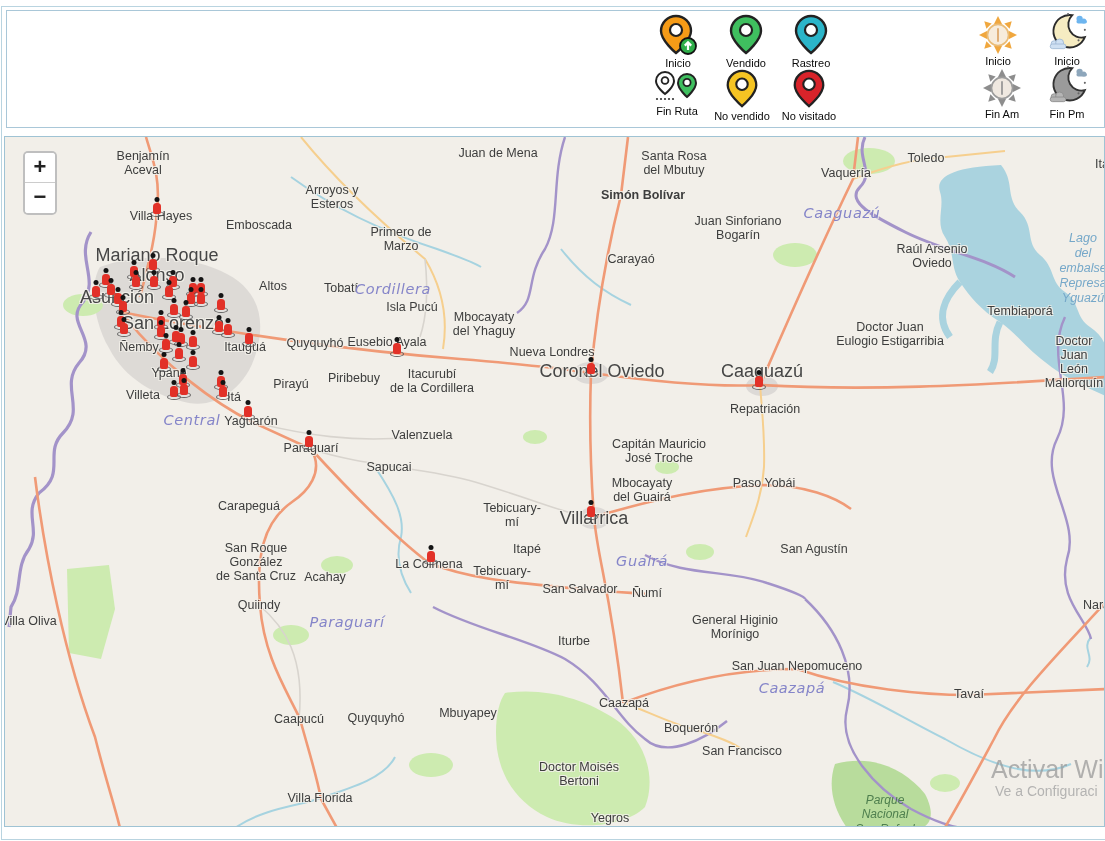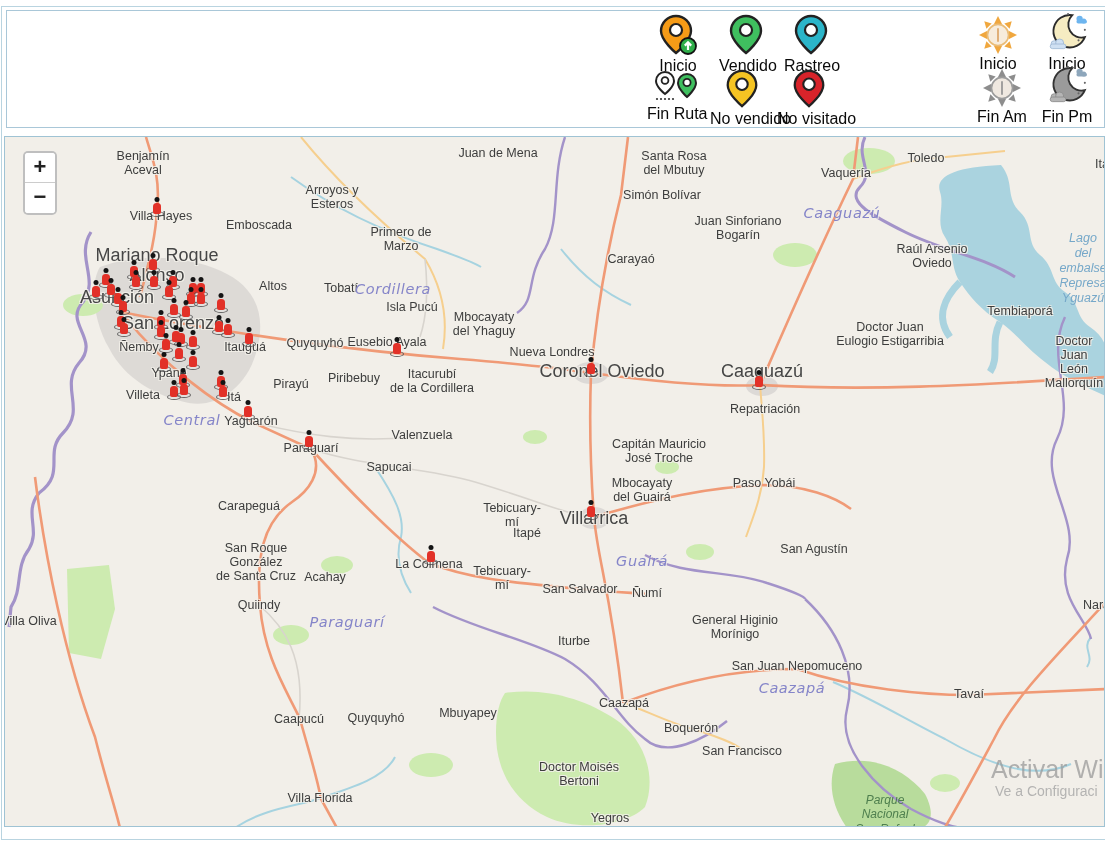--- a/index.html
+++ b/index.html
@@ -5,21 +5,21 @@
   html,body{margin:0;padding:0;background:#fff;}
   *{box-sizing:border-box;}
   #stage{position:relative;width:1105px;height:841px;overflow:hidden;background:#fff;
          font-family:"Liberation Sans",sans-serif;}
   #frame{position:absolute;left:1px;top:6px;width:1110px;height:834px;border:1px solid #b9d4e0;}
   
   #legend{position:absolute;left:6px;top:10px;width:1099px;height:118px;background:#fff;
           border:1px solid #a9c7d8;}
   .li{position:absolute;text-align:center;}
   .li .ic{display:block;margin:0 auto;line-height:0;}
-  .li .ll{display:block;font-size:16px;color:#0a0a0a;margin-top:1px;white-space:nowrap;text-align:center;}
+  .li .ll{display:block;font-size:11px;color:#0a0a0a;margin-top:1px;white-space:nowrap;text-align:center;}
   
   #map{position:absolute;left:4px;top:136px;width:1101px;height:691px;background:#f2efe9;
        border:1px solid #9fc3d4;overflow:hidden;}
   #map svg{position:absolute;left:0;top:0;}
   .place{position:absolute;transform:translate(-50%,-50%);white-space:pre-line;text-align:center;
          font-size:12.5px;line-height:1.12;color:#3d3d3d;
          text-shadow:-1px -1px 0 rgba(242,239,233,.9),1px -1px 0 rgba(242,239,233,.9),
                      -1px 1px 0 rgba(242,239,233,.9),1px 1px 0 rgba(242,239,233,.9);}
   .place.lg{font-size:18px;color:#464646;}
   .region{position:absolute;transform:translate(-50%,-50%);font-style:italic;font-size:14.5px;
@@ -279,21 +279,21 @@
     </svg>
 
     <div id="label-layer">
         <div class="place" style="left: 138px; top: 26px;">Benjamín
 Aceval</div>
         <div class="place" style="left: 493px; top: 16px;">Juan de Mena</div>
         <div class="place" style="left: 669px; top: 26px;">Santa Rosa
 del Mbutuy</div>
         <div class="place" style="left: 921px; top: 21px;">Toledo</div>
         <div class="place" style="left: 841px; top: 36px;">Vaquería</div>
-        <div class="place" style="left: 657px; top: 58px;">Simón Bolívar</div>
+        <div class="place" style="left: 638px; top: 58px; font-weight: bold;">Simón Bolívar</div>
         <div class="place" style="left: 733px; top: 91px;">Juan Sinforiano
 Bogarín</div>
         <div class="place" style="left: 156px; top: 79px;">Villa Hayes</div>
         <div class="place" style="left: 254px; top: 88px;">Emboscada</div>
         <div class="place" style="left: 327px; top: 60px;">Arroyos y
 Esteros</div>
         <div class="place" style="left: 396px; top: 102px;">Primero de
 Marzo</div>
         <div class="place" style="left: 927px; top: 119px;">Raúl Arsenio
 Oviedo</div>
@@ -338,21 +338,21 @@
         <div class="place" style="left: 759px; top: 346px;">Paso Yobái</div>
         <div class="place" style="left: 244px; top: 369px;">Carapeguá</div>
         <div class="place" style="left: 507px; top: 378px;">Tebicuary-
 mí</div>
         <div class="place lg" style="left: 589px; top: 381px;">Villarrica</div>
         <div class="place" style="left: 251px; top: 425px;">San Roque
 González
 de Santa Cruz</div>
         <div class="place" style="left: 320px; top: 440px;">Acahay</div>
         <div class="place" style="left: 424px; top: 427px;">La Colmena</div>
-        <div class="place" style="left: 522px; top: 396px;">Itapé</div>
+        <div class="place" style="left: 522px; top: 412px;">Itapé</div>
         <div class="place" style="left: 497px; top: 441px;">Tebicuary-
 mí</div>
         <div class="place" style="left: 575px; top: 452px;">San Salvador</div>
         <div class="place" style="left: 642px; top: 456px;">Ñumí</div>
         <div class="place" style="left: 809px; top: 412px;">San Agustín</div>
         <div class="place" style="left: 254px; top: 468px;">Quiindy</div>
         <div class="place" style="left: 24px; top: 484px;">Villa Oliva</div>
         <div class="place" style="left: 569px; top: 504px;">Iturbe</div>
         <div class="place" style="left: 730px; top: 490px;">General Higinio
 Morínigo</div>

